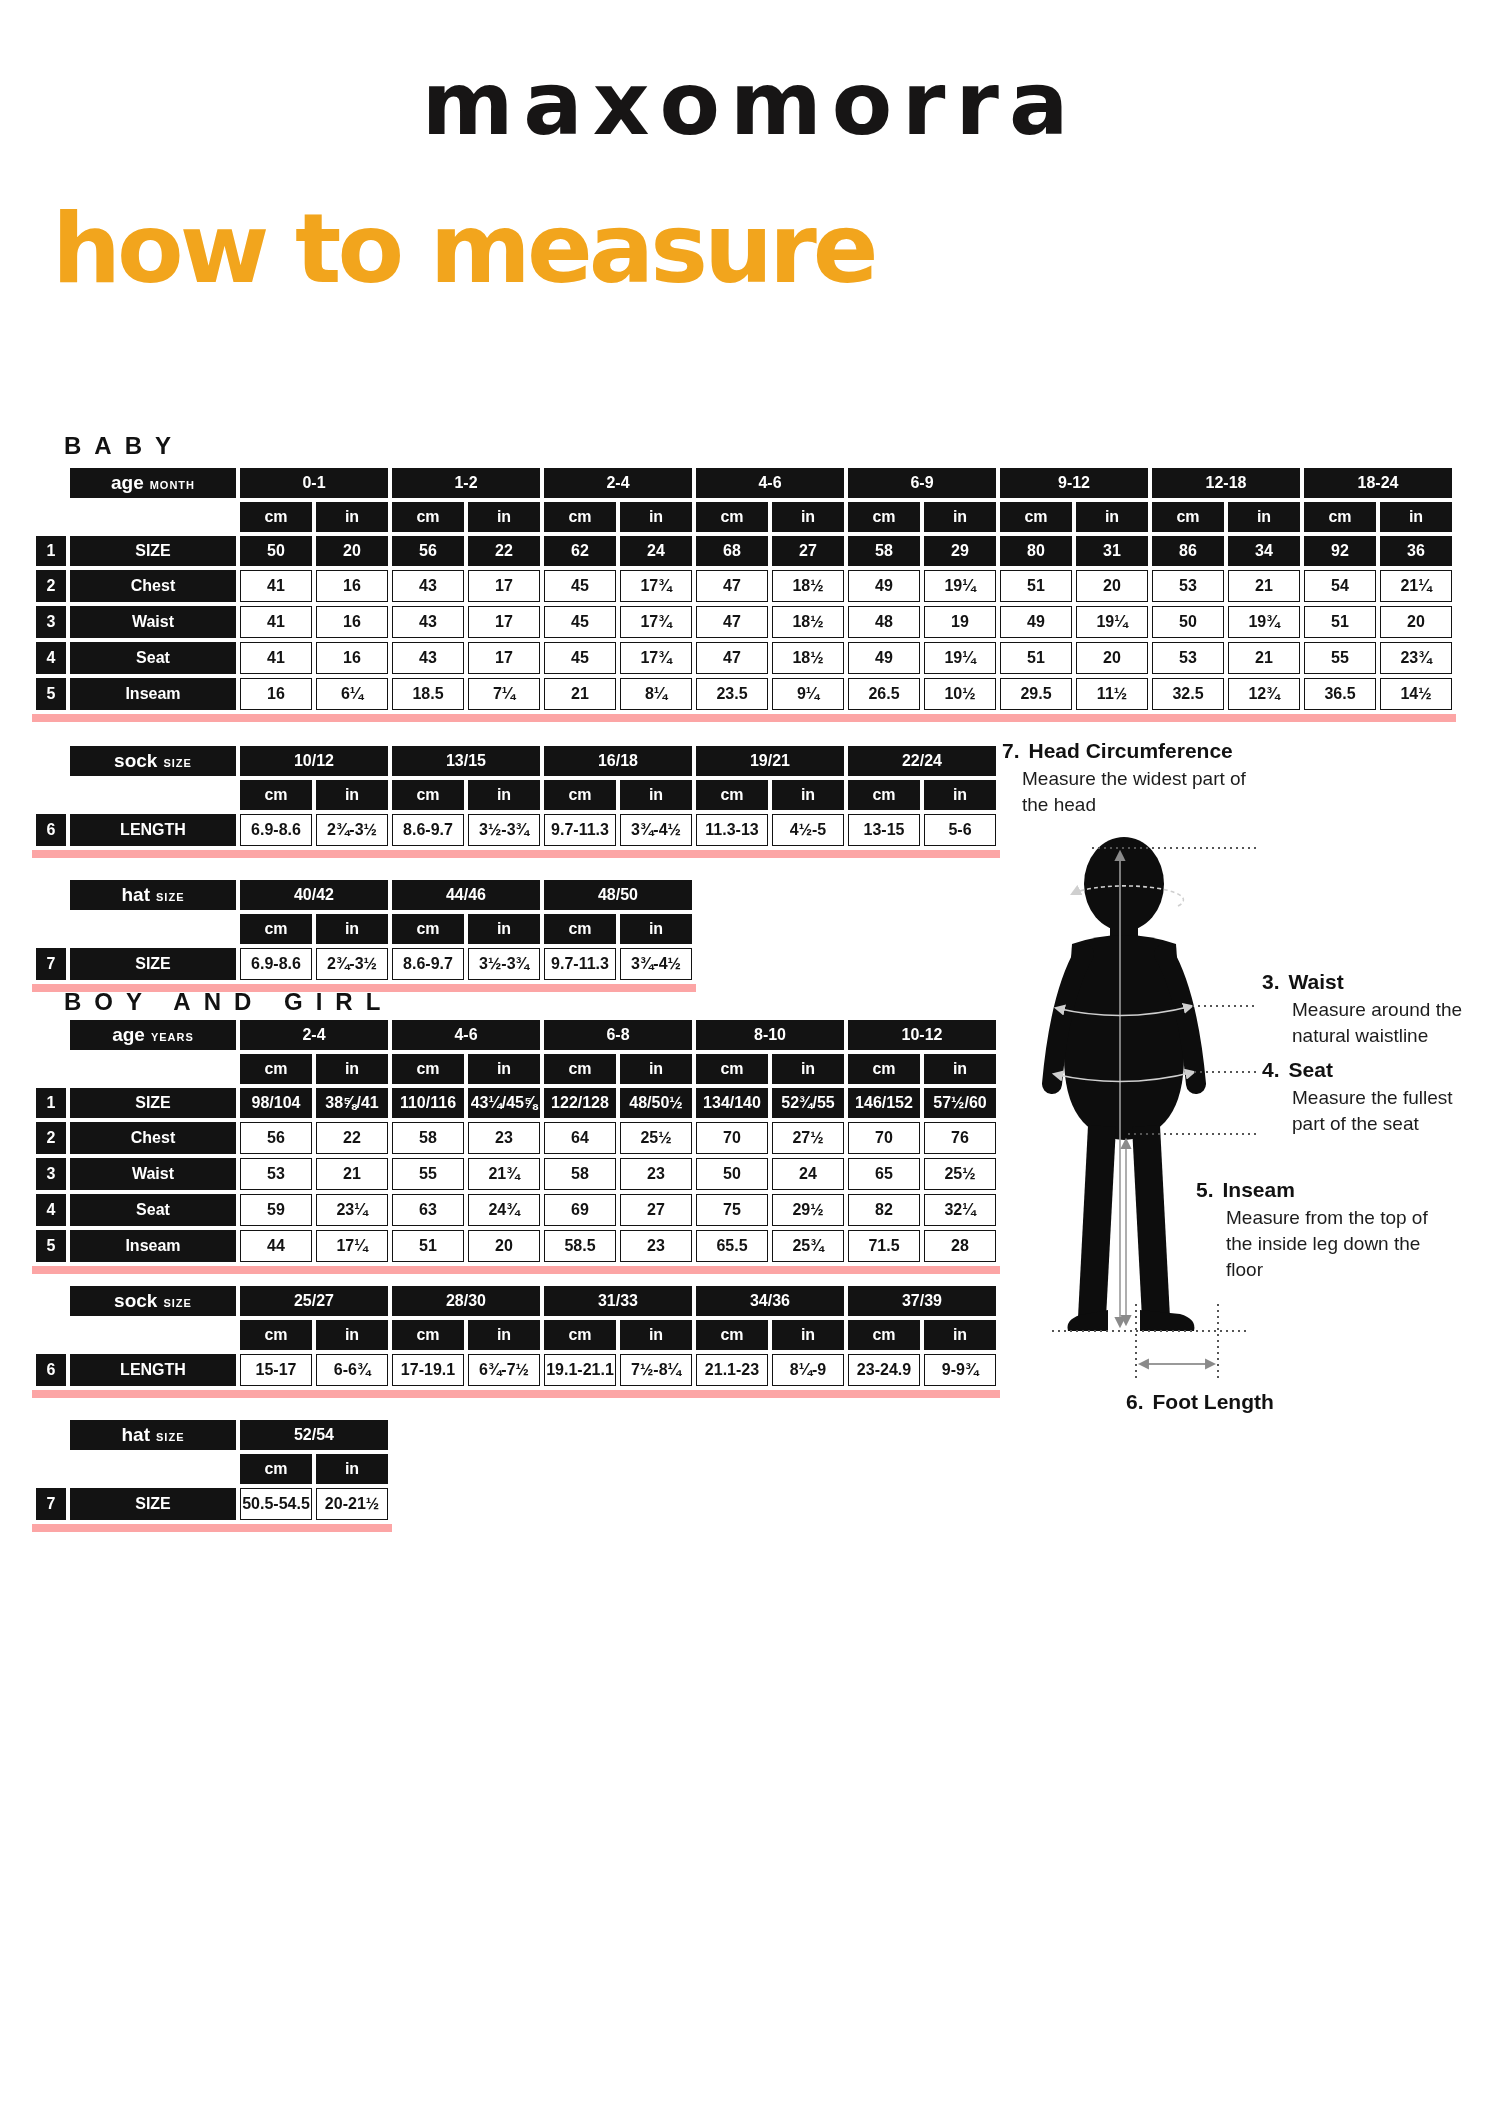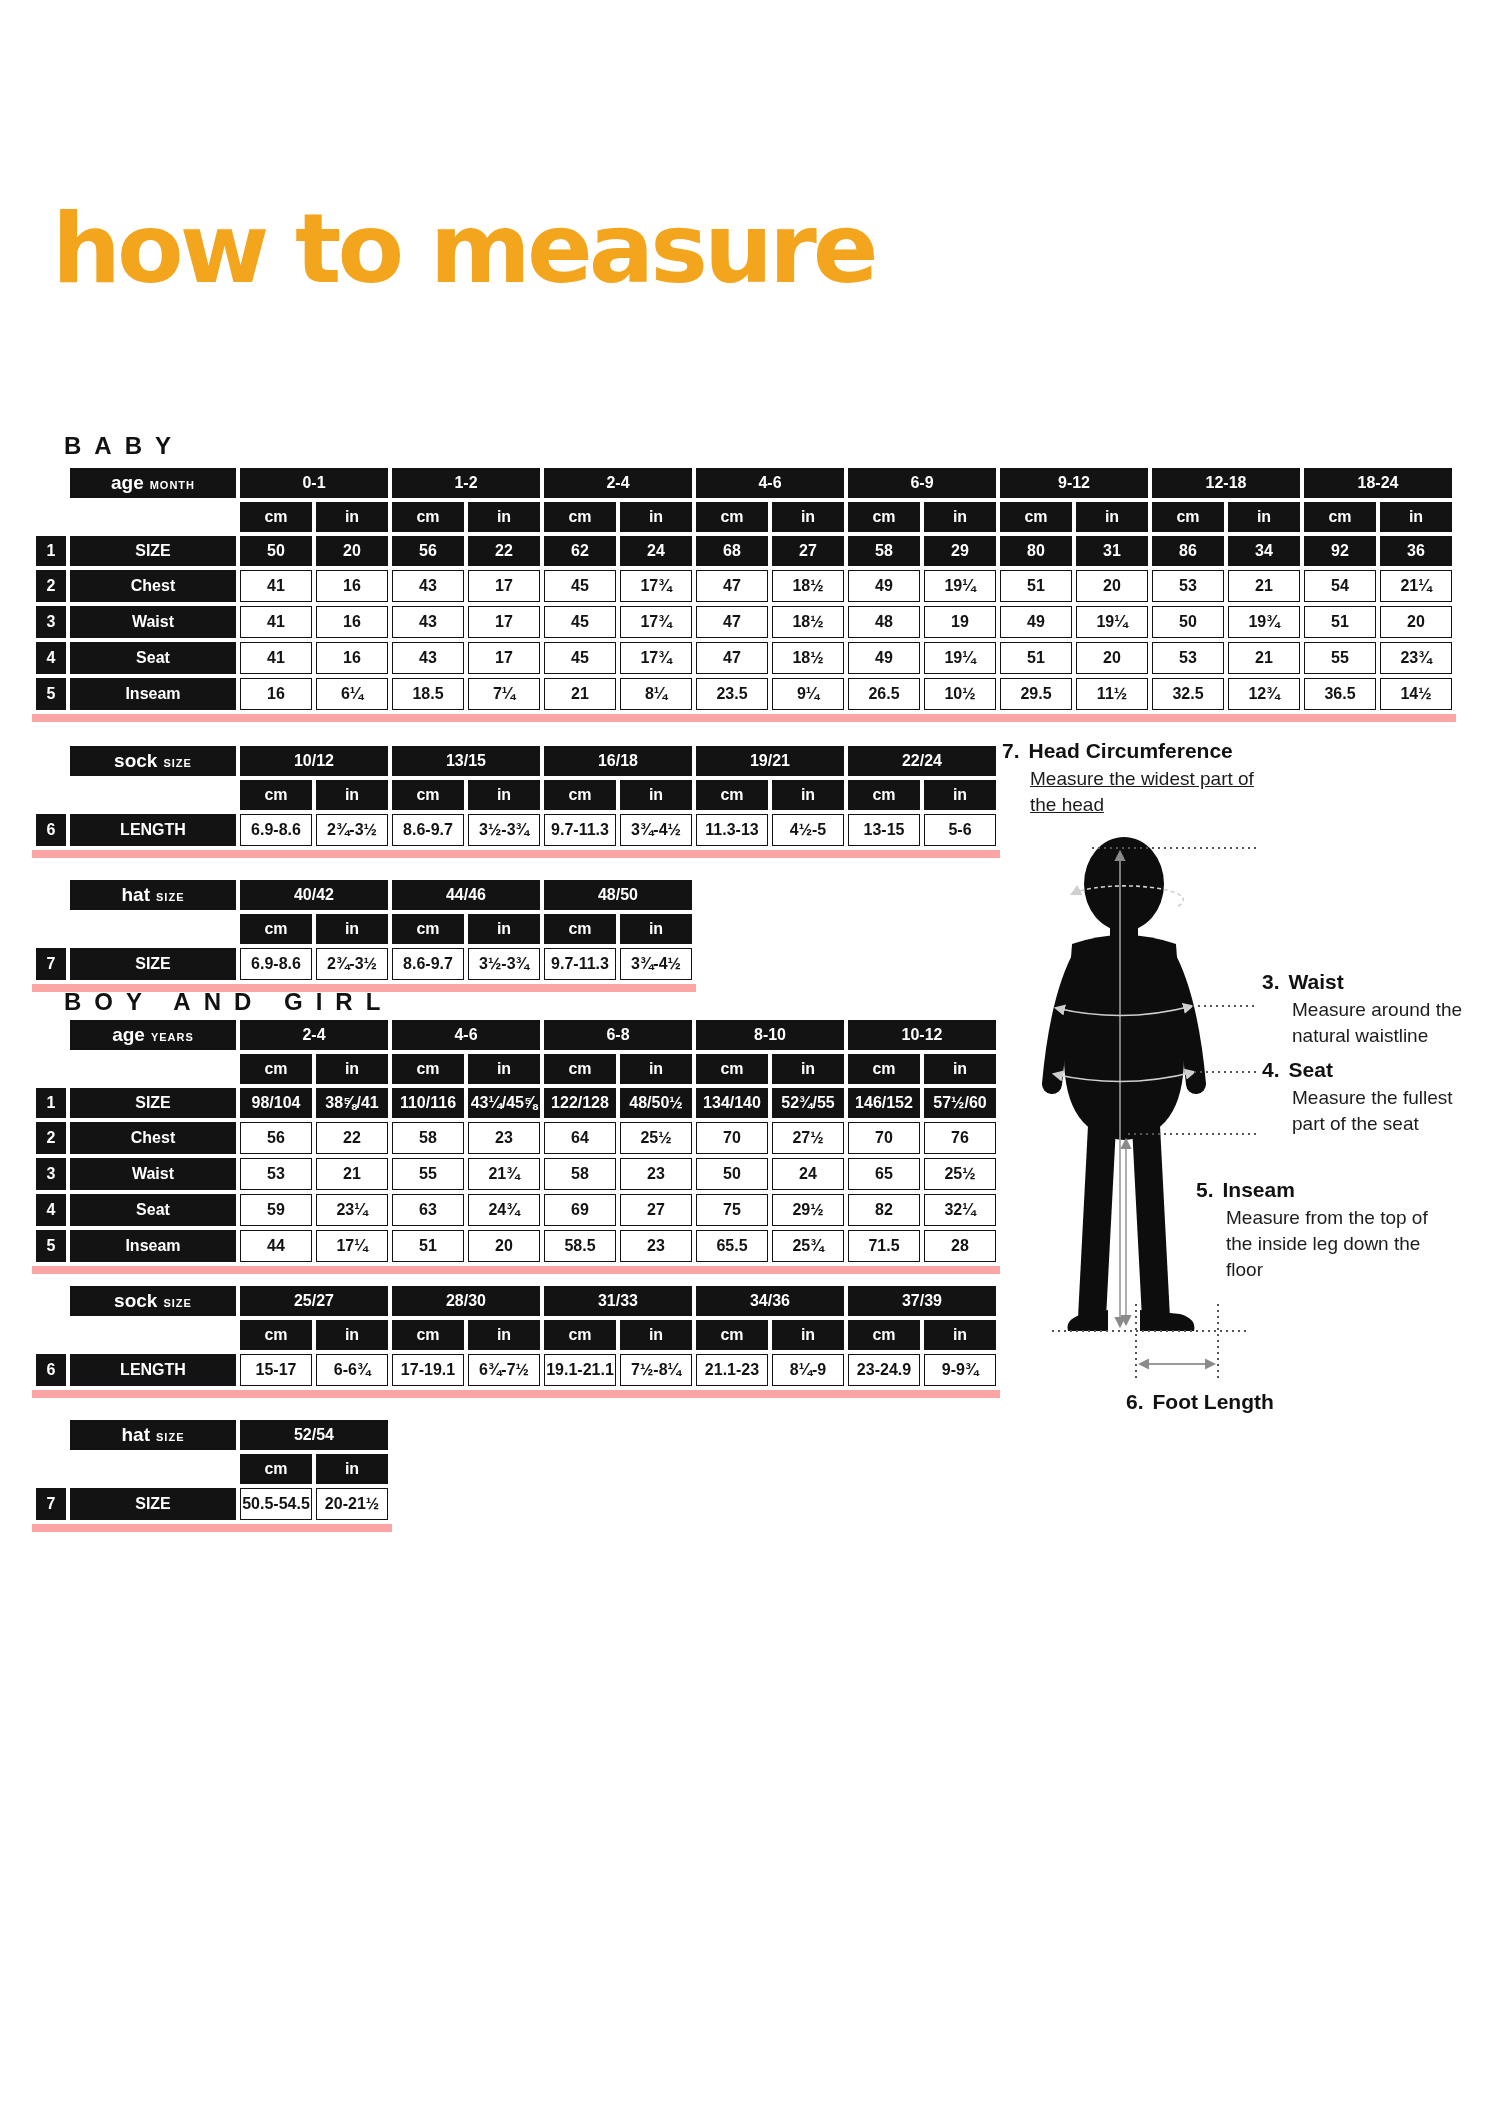--- a/index.html
+++ b/index.html
@@ -52,36 +52,37 @@
   td.rowlabel{font-size:16px;}
   td.numbox{font-size:16px;}
   td.val{font-size:15px;}
 
   
   .instr{position:absolute;}
   .instr .n{font-weight:bold;font-size:21px;}
   .instr .t{font-weight:bold;font-size:21px;margin-left:9px;}
   .instr .d{font-size:19px;line-height:1.38;color:#1c1c1c;margin-left:30px;margin-top:3px;width:180px;}
   #instr-head{left:1002px;top:739px;}
-  #instr-head .d{width:228px;margin-left:28px;text-decoration:underline;}
+  #instr-head .d{width:228px;margin-left:20px;}
   #instr-1{left:1262px;top:800px;}
   #instr-2{left:1262px;top:884px;}
   #instr-3{left:1262px;top:970px;}
   #instr-4{left:1262px;top:1058px;}
   #instr-5{left:1196px;top:1178px;}
   #instr-5 .d{width:205px;}
   #instr-6{left:1126px;top:1390px;}
 
   .figure-wrap{position:absolute;left:1032px;top:826px;width:230px;height:580px;}
 </style>
 </head>
 <body>
 
 <div class="page">
 
+  <div class="logo">maxomorra</div>
   <div class="title">how to measure</div>
 
   <div class="section-heading" id="h-baby">BABY</div>
   <div class="section-heading" id="h-kids">BOY AND GIRL</div>
 
   <div class="tbl-host" id="t-baby-main">
       <table class="size-table">
         <colgroup>
           <col style="width: 30px;">
           <col style="width: 166px;">

